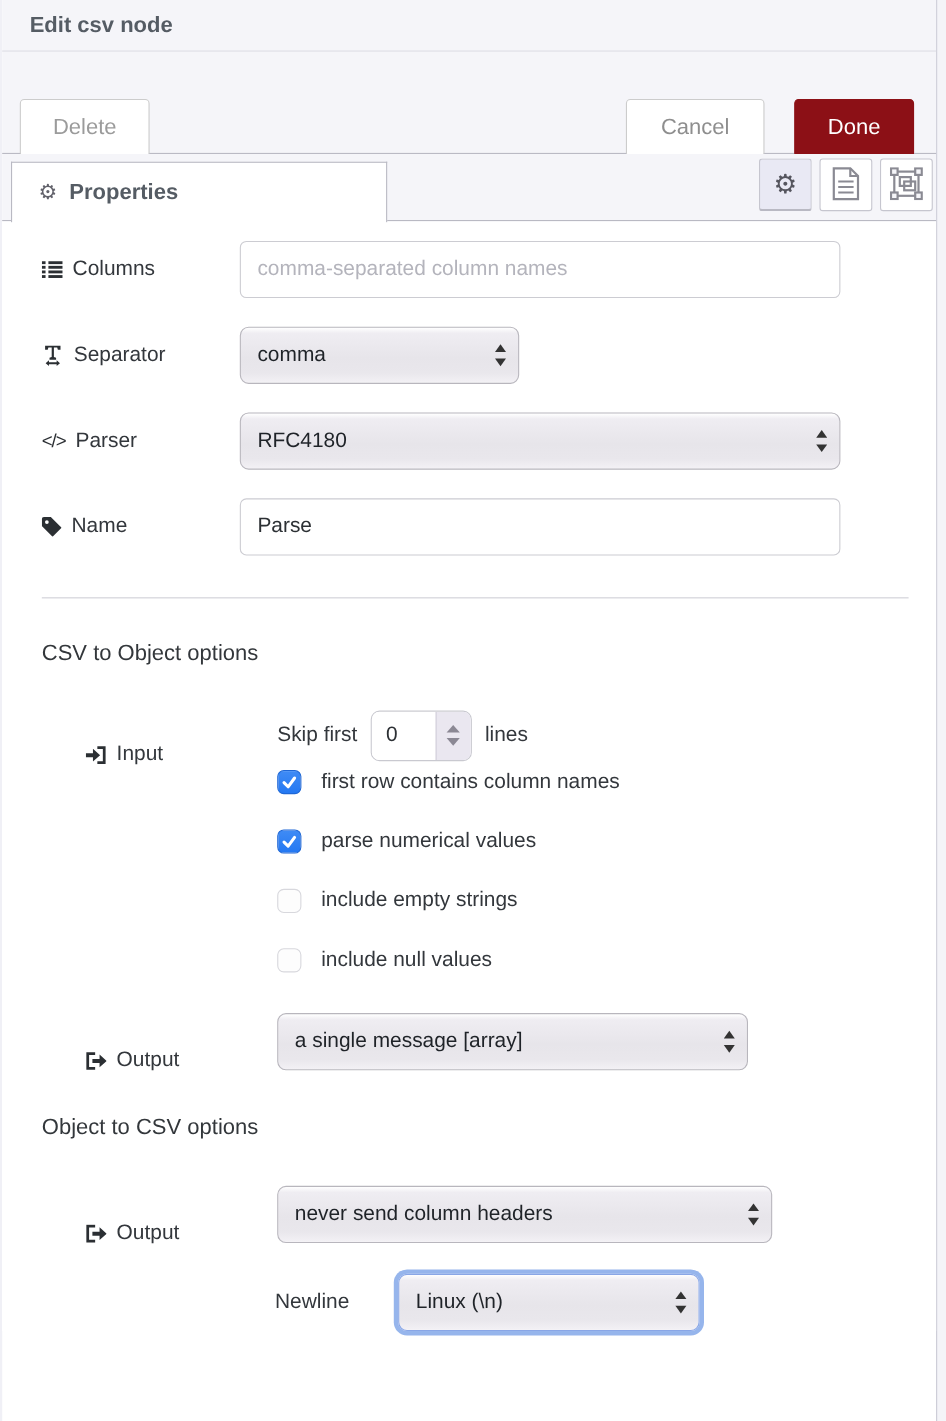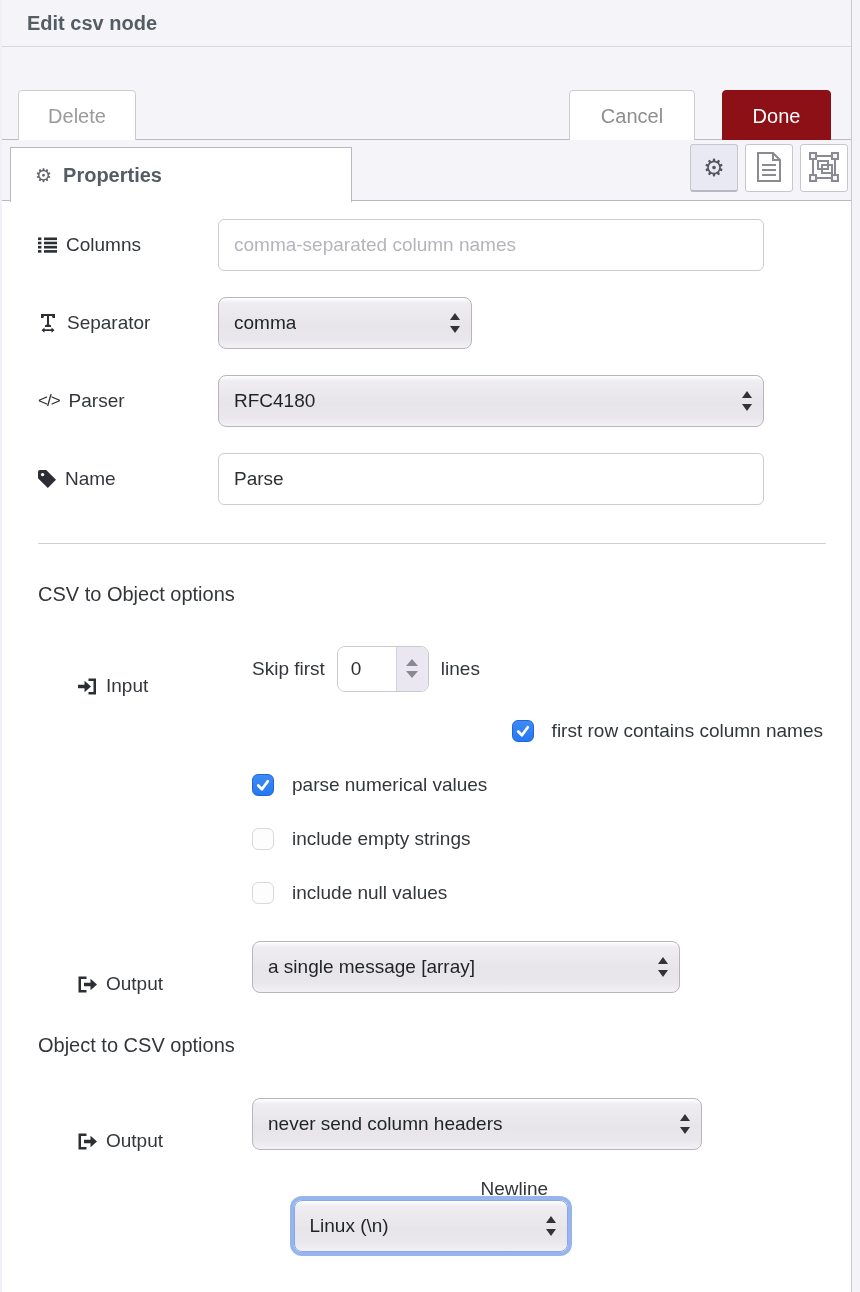--- a/index.html
+++ b/index.html
@@ -127,24 +127,24 @@
     cursor:pointer;flex-shrink:0;
   }
   .checkbox.checked{
     background:linear-gradient(180deg,#3f8bf5 0%,var(--checkbox-blue) 100%);
     border-color:#1e67d6;
   }
   .checkbox svg{display:none;}
   .checkbox.checked svg{display:block;}
   .cb-label{margin-left:18px;font-size:19px;color:#33373c;cursor:pointer;}
   .mt-input-row{margin-top:32px;margin-bottom:0;}
-  .mt-cb-first{margin-top:20px;justify-content:flex-end;}
+  .mt-cb-first{}
   .mt-output1{margin-top:31px;margin-bottom:0;}
   .mt-output2{margin-top:36px;margin-bottom:0;}
-  .mt-newline{margin-top:26px;margin-bottom:0;flex-direction:column;}
+  .mt-newline{margin-top:26px;margin-bottom:0;}
   .newline-label{width:112px;margin-left:212px;font-size:19px;color:#33373c;flex-shrink:0;}
 </style>
 </head>
 <body>
 
 <div class="tray">
 
   <div class="tray-header">
     <span class="title">Edit csv node</span>
   </div>

